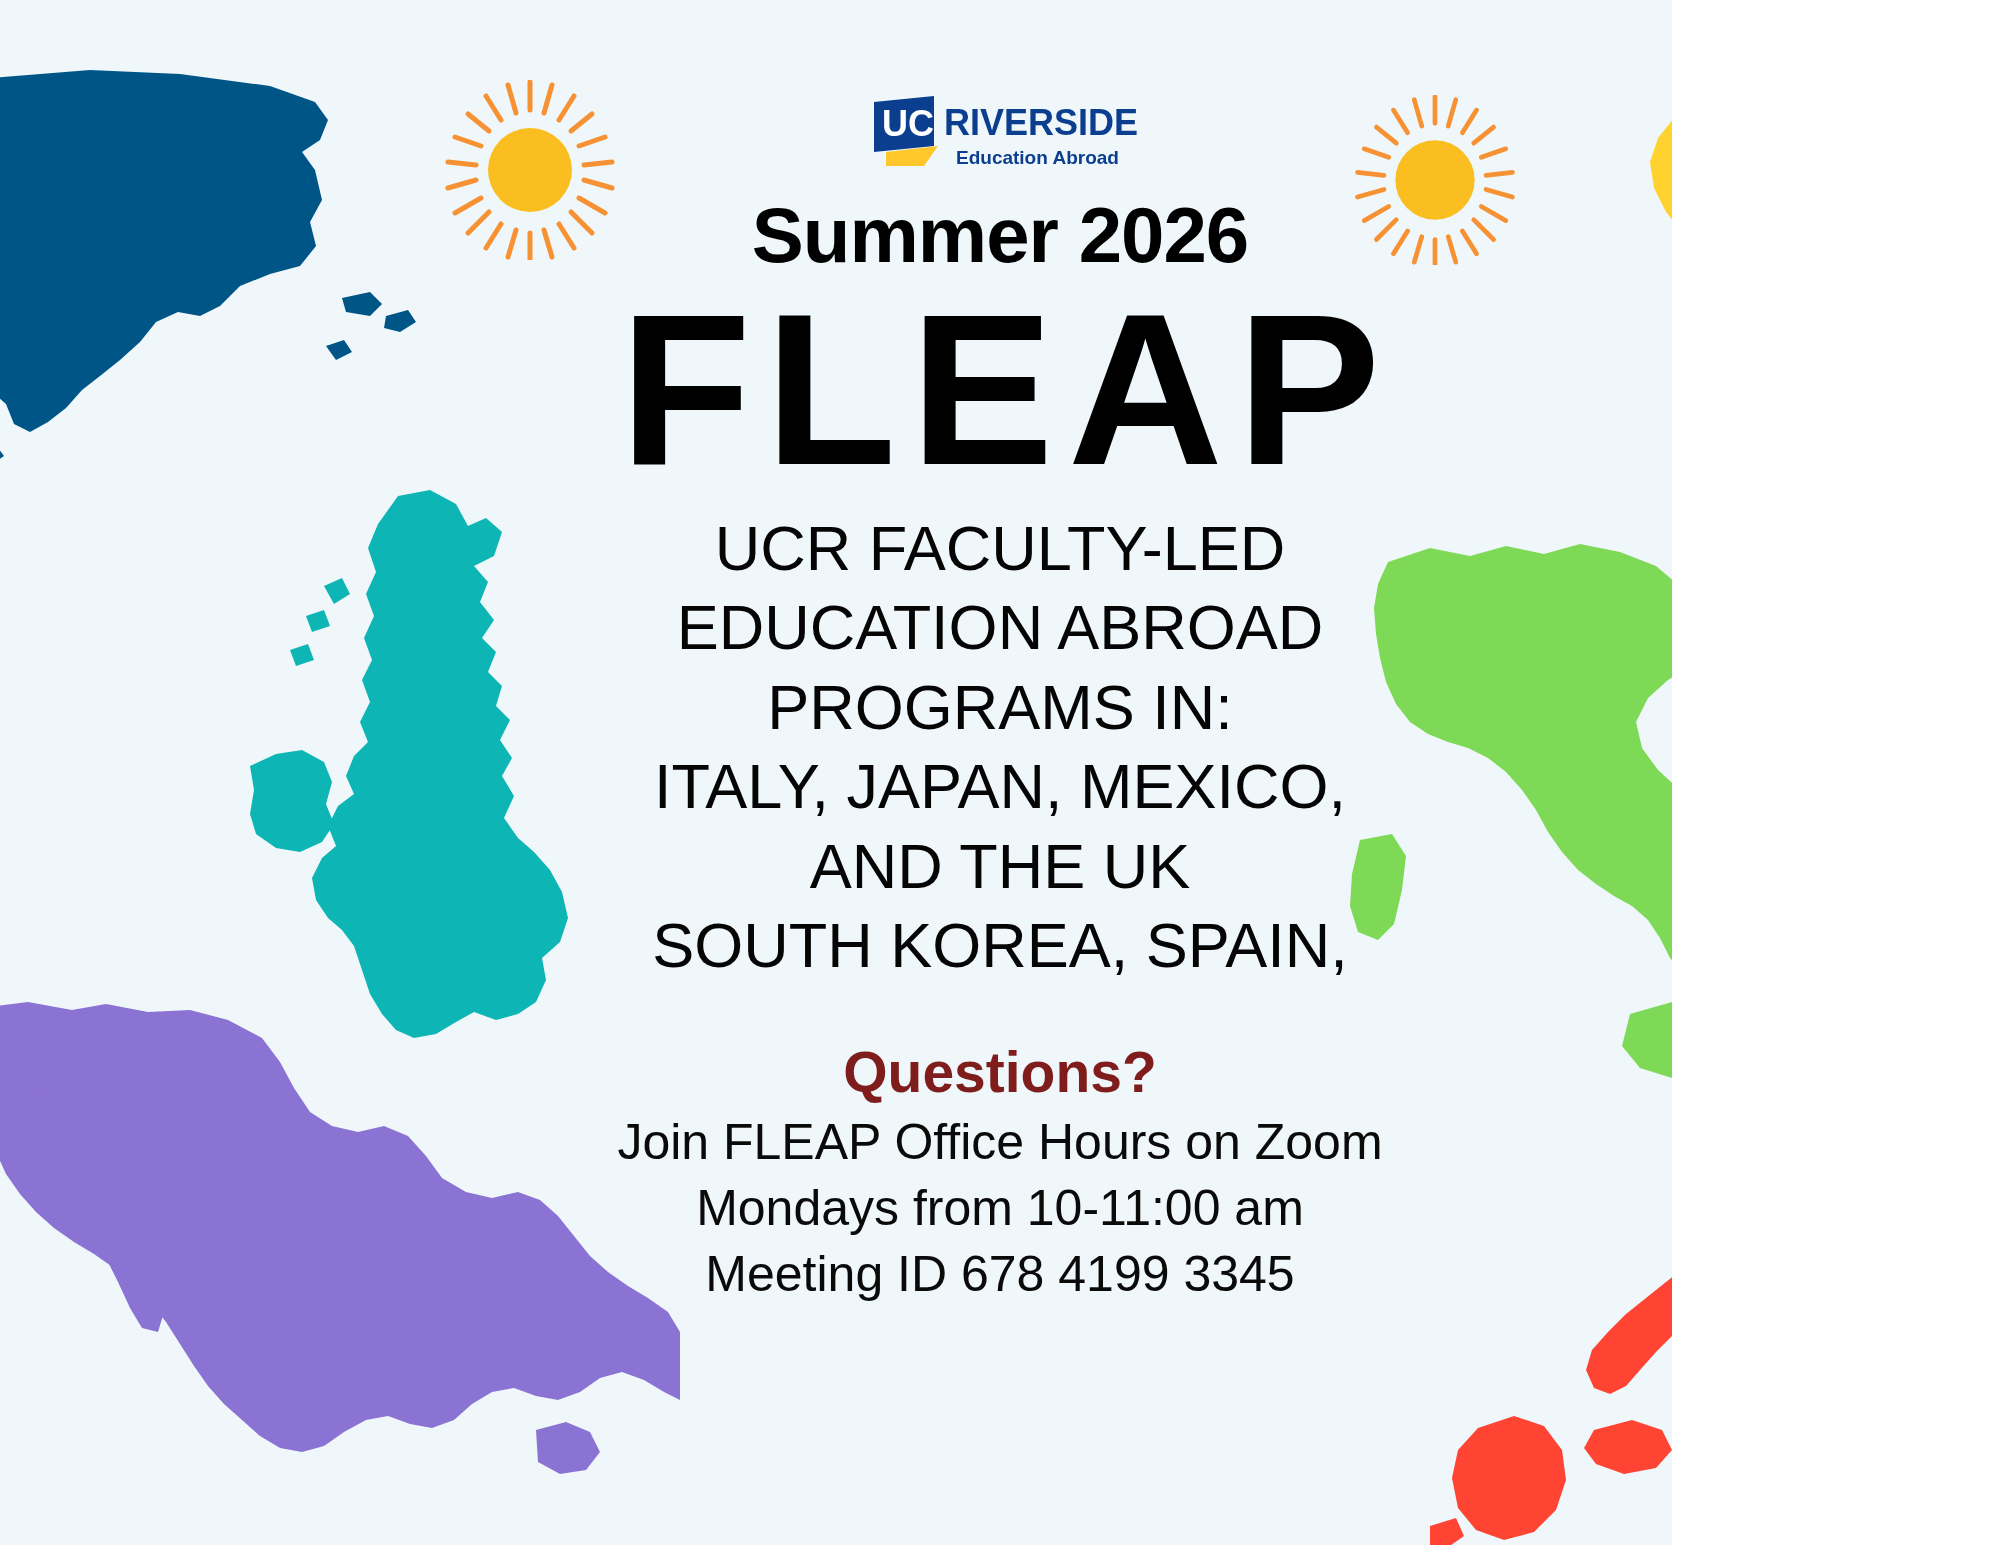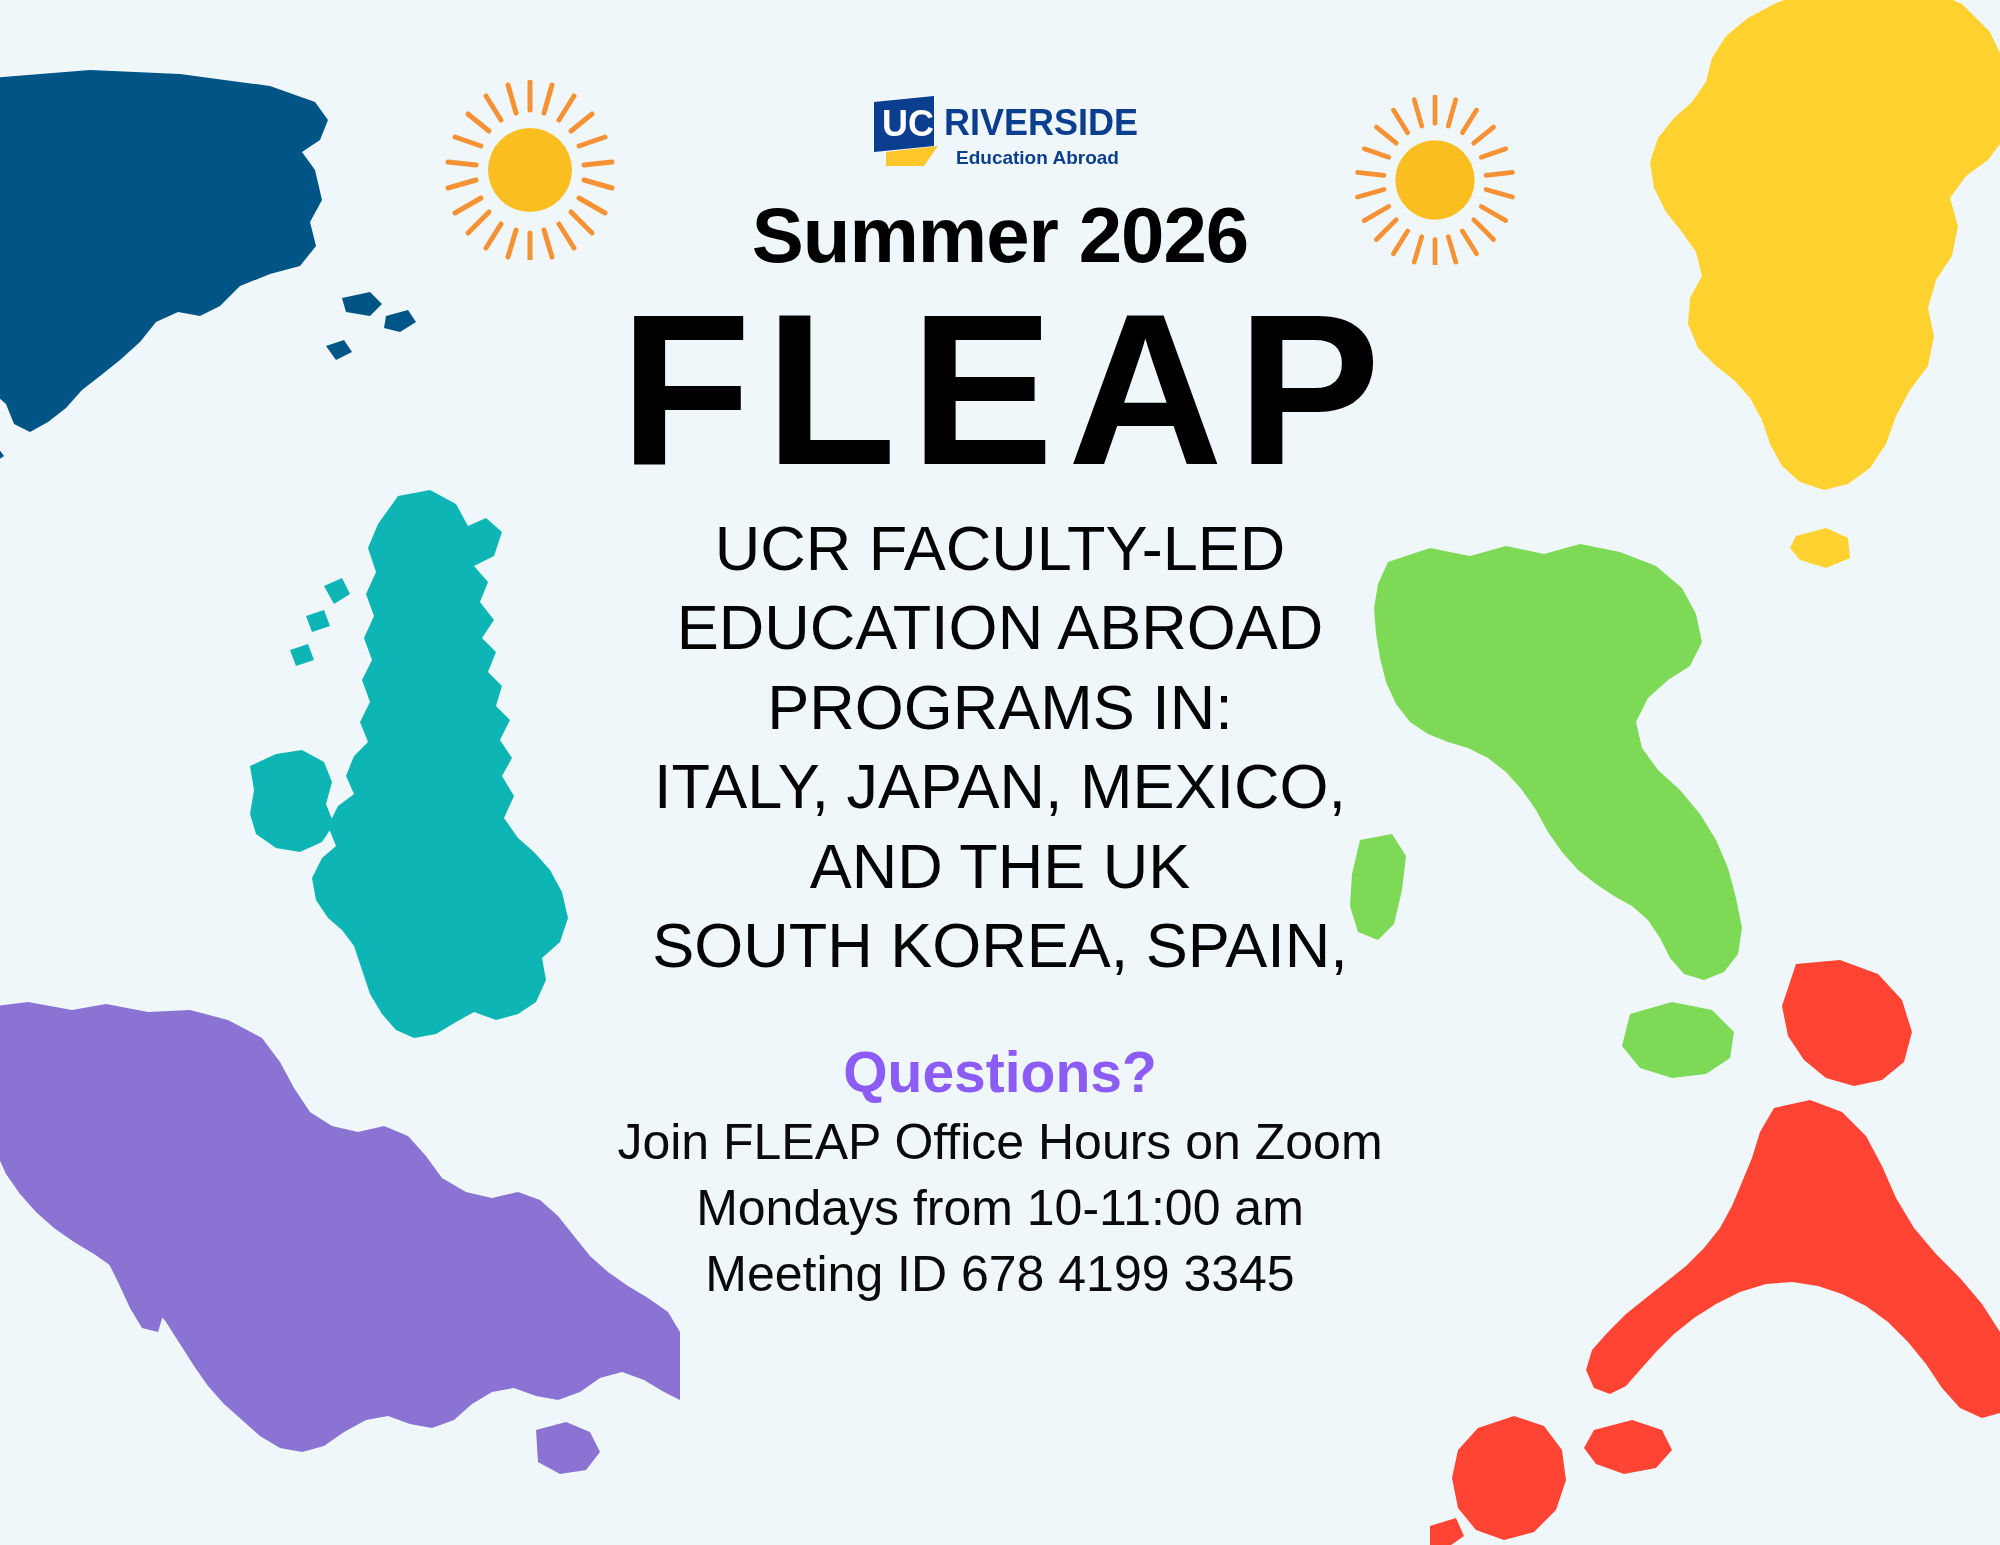--- a/index.html
+++ b/index.html
@@ -7,21 +7,21 @@
     padding: 0;
   }
   body {
     width: 2000px;
     height: 1545px;
     overflow: hidden;
     font-family: "Liberation Sans", sans-serif;
   }
   #poster {
     position: relative;
-    width: 2000px;
+    width: 1672px;
     height: 1545px;
     background: #eff7fb;
     overflow: hidden;
   }
 
   
   .map-svg {
     position: absolute;
     pointer-events: none;
   }
@@ -93,21 +93,21 @@
     white-space: nowrap;
   }
 
   #questions-block {
     margin-top: 52px;
   }
   #questions-title {
     font-family: "Liberation Sans", sans-serif;
     font-weight: bold;
     font-size: 57px;
-    color: #8b5cf6;
+    color: #7f1d1d;
     line-height: 1.25;
     letter-spacing: 0px;
   }
   #questions-block .q-line {
     font-family: Liberation Sans, sans-serif;
     font-weight: normal;
     font-size: 50px;
     color: #0a0a0a;
     line-height: 1.32;
     white-space: nowrap;

